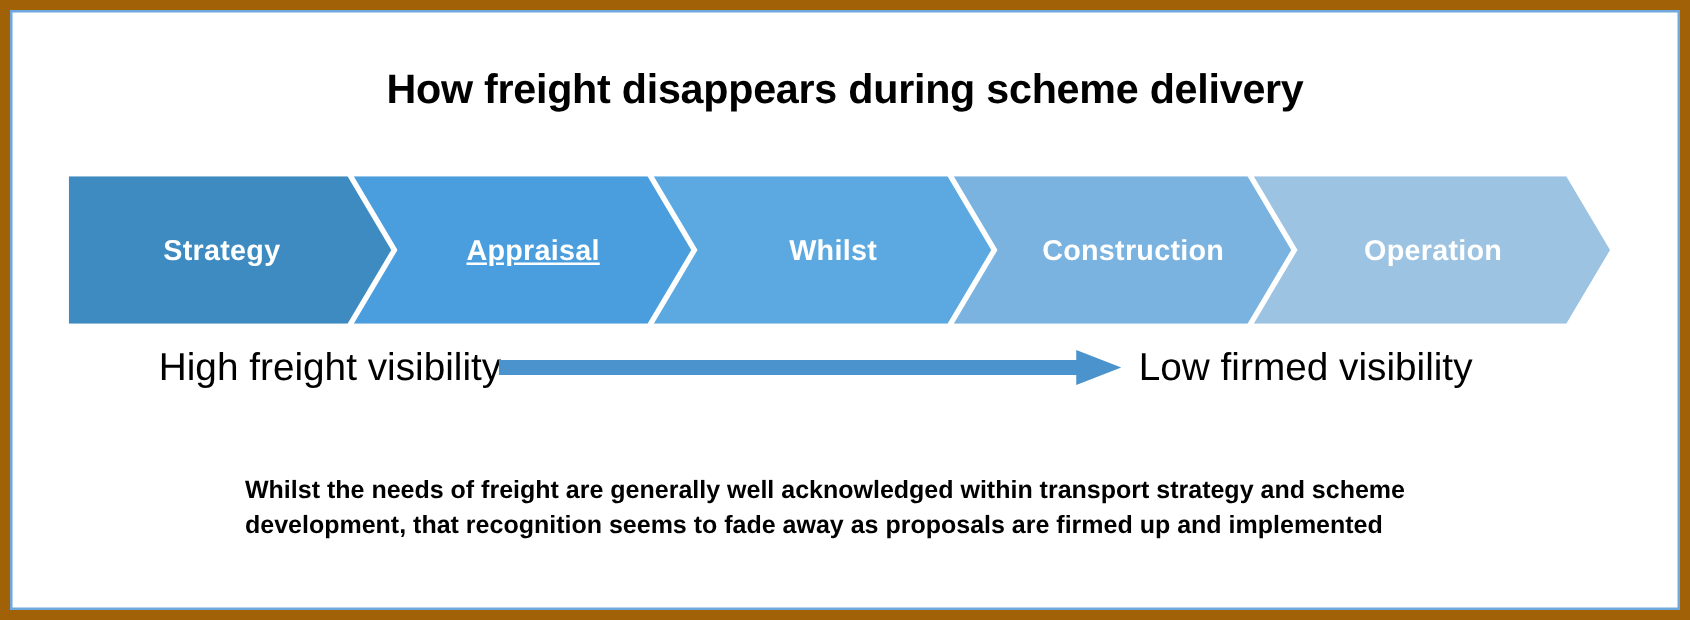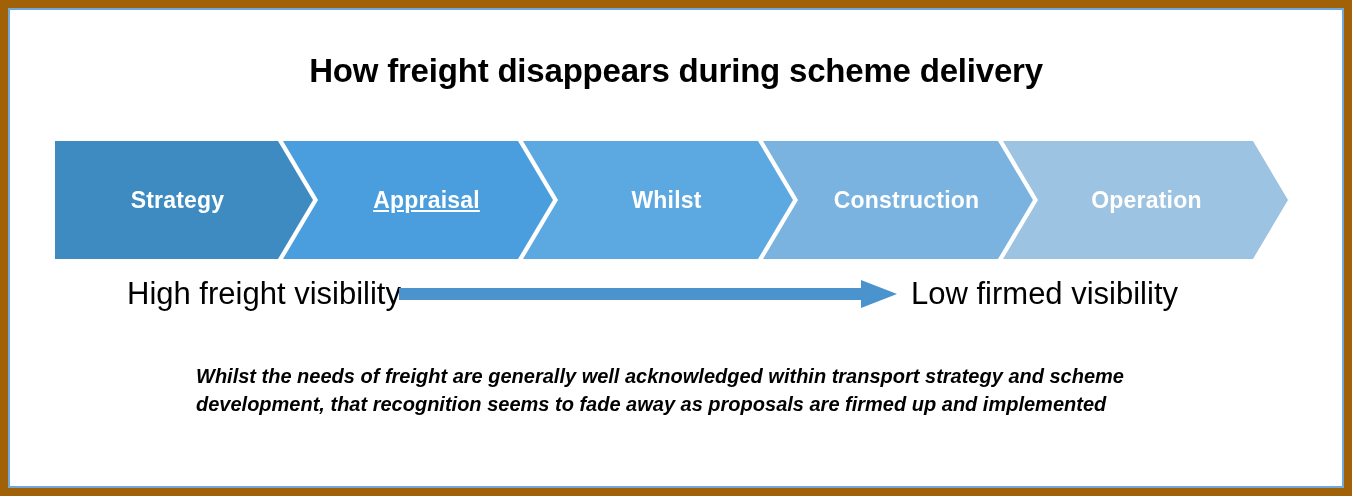--- a/index.html
+++ b/index.html
@@ -103,25 +103,24 @@
     left: 399px;
     top: 12px;
     width: 498px;
     height: 32px;
   }
   #vis-arrow svg { display: block; }
   
   #caption {
     position: absolute;
     left: 196px;
-    top: 362px;
+    top: 378px;
     width: 980px;
     font-size: 20px;
     font-weight: bold;
-    font-style: italic;
     color: #000000;
     line-height: 1.42;
     text-align: left;
   }
 </style>
 </head>
 <body>
 
 <div id="slide">
   <div id="frame" style="border-color: rgb(111, 168, 220);"></div>

